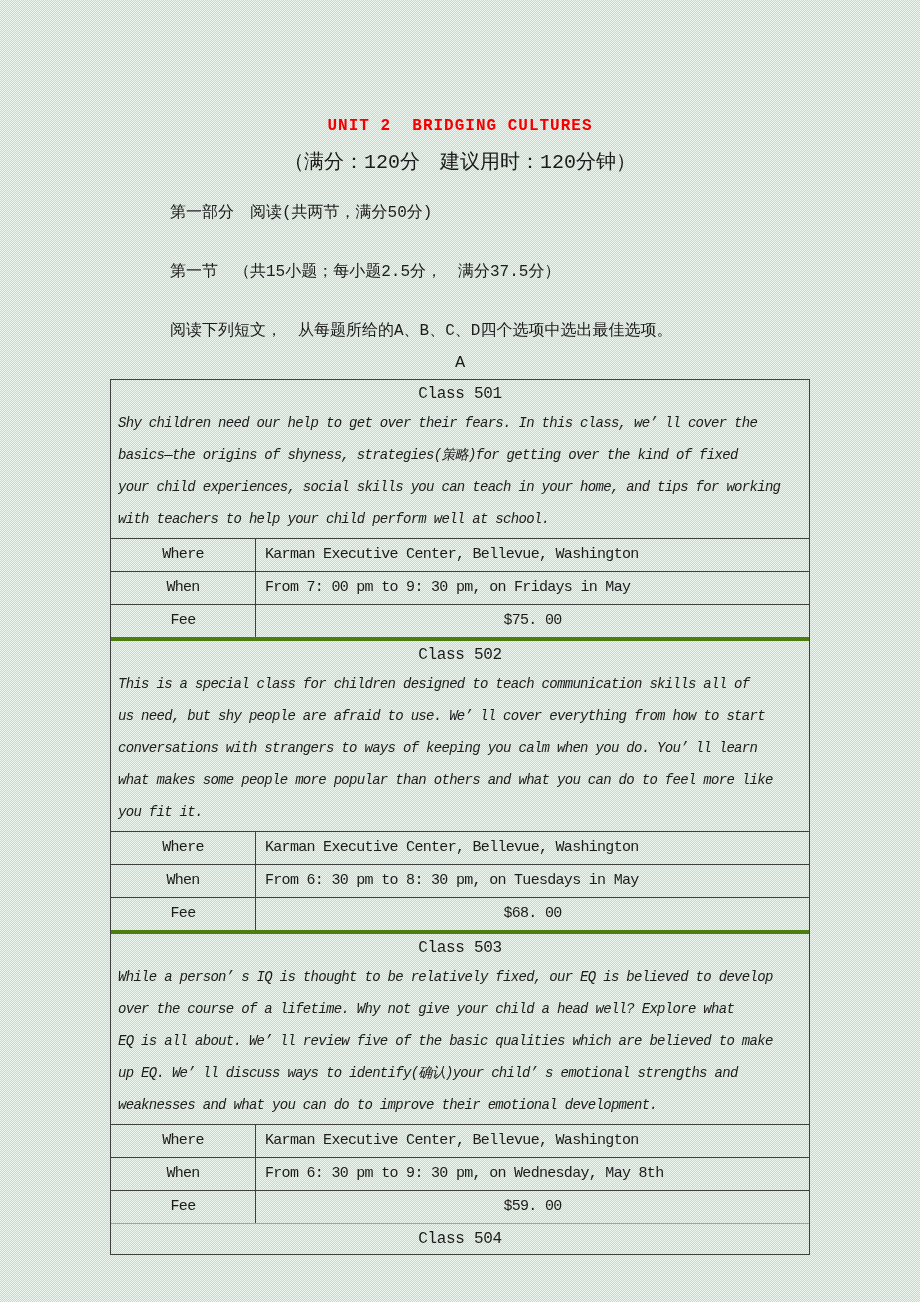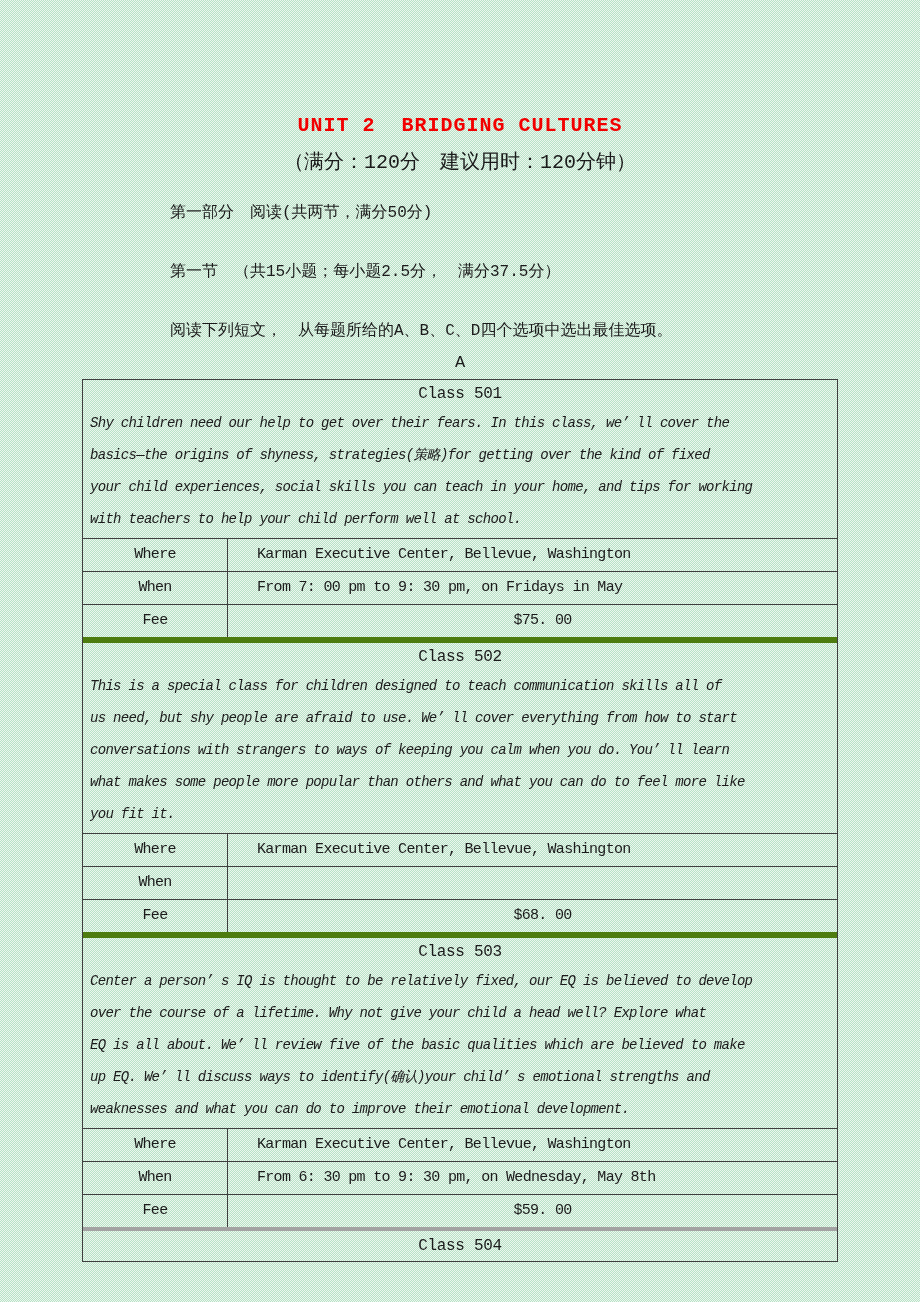--- a/index.html
+++ b/index.html
@@ -16,21 +16,21 @@
       linear-gradient(45deg, #b7e2c7 25%, transparent 25%, transparent 75%, #b7e2c7 75%);
     background-position: 0 0, 1px 1px;
     background-size: 2px 2px;
   }
   .page { width: 920px; padding-top: 113px; }
 
   .doc-title {
     text-align: center;
     color: #f20000;
     font-weight: bold;
-    font-size: 20px;
+    font-size: 16px;
     line-height: 26px;
     letter-spacing: 1px;
     white-space: pre;
   }
   .score-line {
     margin-top: 11px;
     text-align: center;
     font-size: 20px;
     line-height: 26px;
     white-space: pre;
@@ -44,59 +44,58 @@
   }
   .meta-first { margin-top: 22px; }
   .passage-label {
     text-align: center;
     font-size: 17px;
     line-height: 31px;
     white-space: pre;
   }
 
   .doc-table {
-    width: 756px;
+    width: 700px;
     margin: 1px auto 0 auto;
     border: 1px solid #3f3f3f;
   }
   .class-cell {
-    border-top: 6px solid #4d7c0f;
+    border-top: 4px solid #4d7c0f;
     padding: 1px 0 3px 0;
   }
   .class-cell.first { border-top: none; }
   .class-title {
     text-align: center;
     font-size: 16px;
     line-height: 26px;
     letter-spacing: -0.3px;
     white-space: pre;
   }
   .class-title-row {
-    border-top: 4px solid #a3a3a3;
+    border-top: 1px solid #a3a3a3;
     text-align: center;
     font-size: 16px;
     line-height: 30px;
     letter-spacing: -0.3px;
     white-space: pre;
   }
   .desc-line {
     height: 32px;
     line-height: 32px;
     padding-left: 7px;
     font-size: 14px;
     letter-spacing: -0.7px;
     white-space: pre;
     overflow: hidden;
     font-style: italic;
   }
   .info-row {
     display: flex;
     border-top: 1px solid #3f3f3f;
     height: 33px;
-    gap: 20px;
   }
   .info-label {
     width: 145px;
     border-right: 1px solid #3f3f3f;
     text-align: center;
     line-height: 32px;
     font-size: 15px;
     letter-spacing: -0.7px;
     white-space: pre;
   }
@@ -152,29 +151,30 @@
       <div class="desc-line">conversations with strangers to ways of keeping you calm when you do. You’ ll learn</div>
       <div class="desc-line">what makes some people more popular than others and what you can do to feel more like</div>
       <div class="desc-line">you fit it.</div>
     </div>
     <div class="info-row">
       <div class="info-label">Where</div>
       <div class="info-value">Karman Executive Center, Bellevue, Washington</div>
     </div>
     <div class="info-row">
       <div class="info-label">When</div>
+      <div class="info-value">From 6: 30 pm to 8: 30 pm, on Tuesdays in May</div>
     </div>
     <div class="info-row">
       <div class="info-label">Fee</div>
       <div class="info-value center">$68. 00</div>
     </div>
 
     <div class="class-cell">
       <div class="class-title">Class 503</div>
-      <div class="desc-line">Center a person’ s IQ is thought to be relatively fixed, our EQ is believed to develop</div>
+      <div class="desc-line">While a person’ s IQ is thought to be relatively fixed, our EQ is believed to develop</div>
       <div class="desc-line">over the course of a lifetime. Why not give your child a head well? Explore what</div>
       <div class="desc-line">EQ is all about. We’ ll review five of the basic qualities which are believed to make</div>
       <div class="desc-line">up EQ. We’ ll discuss ways to identify(确认)your child’ s emotional strengths and</div>
       <div class="desc-line">weaknesses and what you can do to improve their emotional development.</div>
     </div>
     <div class="info-row">
       <div class="info-label">Where</div>
       <div class="info-value">Karman Executive Center, Bellevue, Washington</div>
     </div>
     <div class="info-row">

